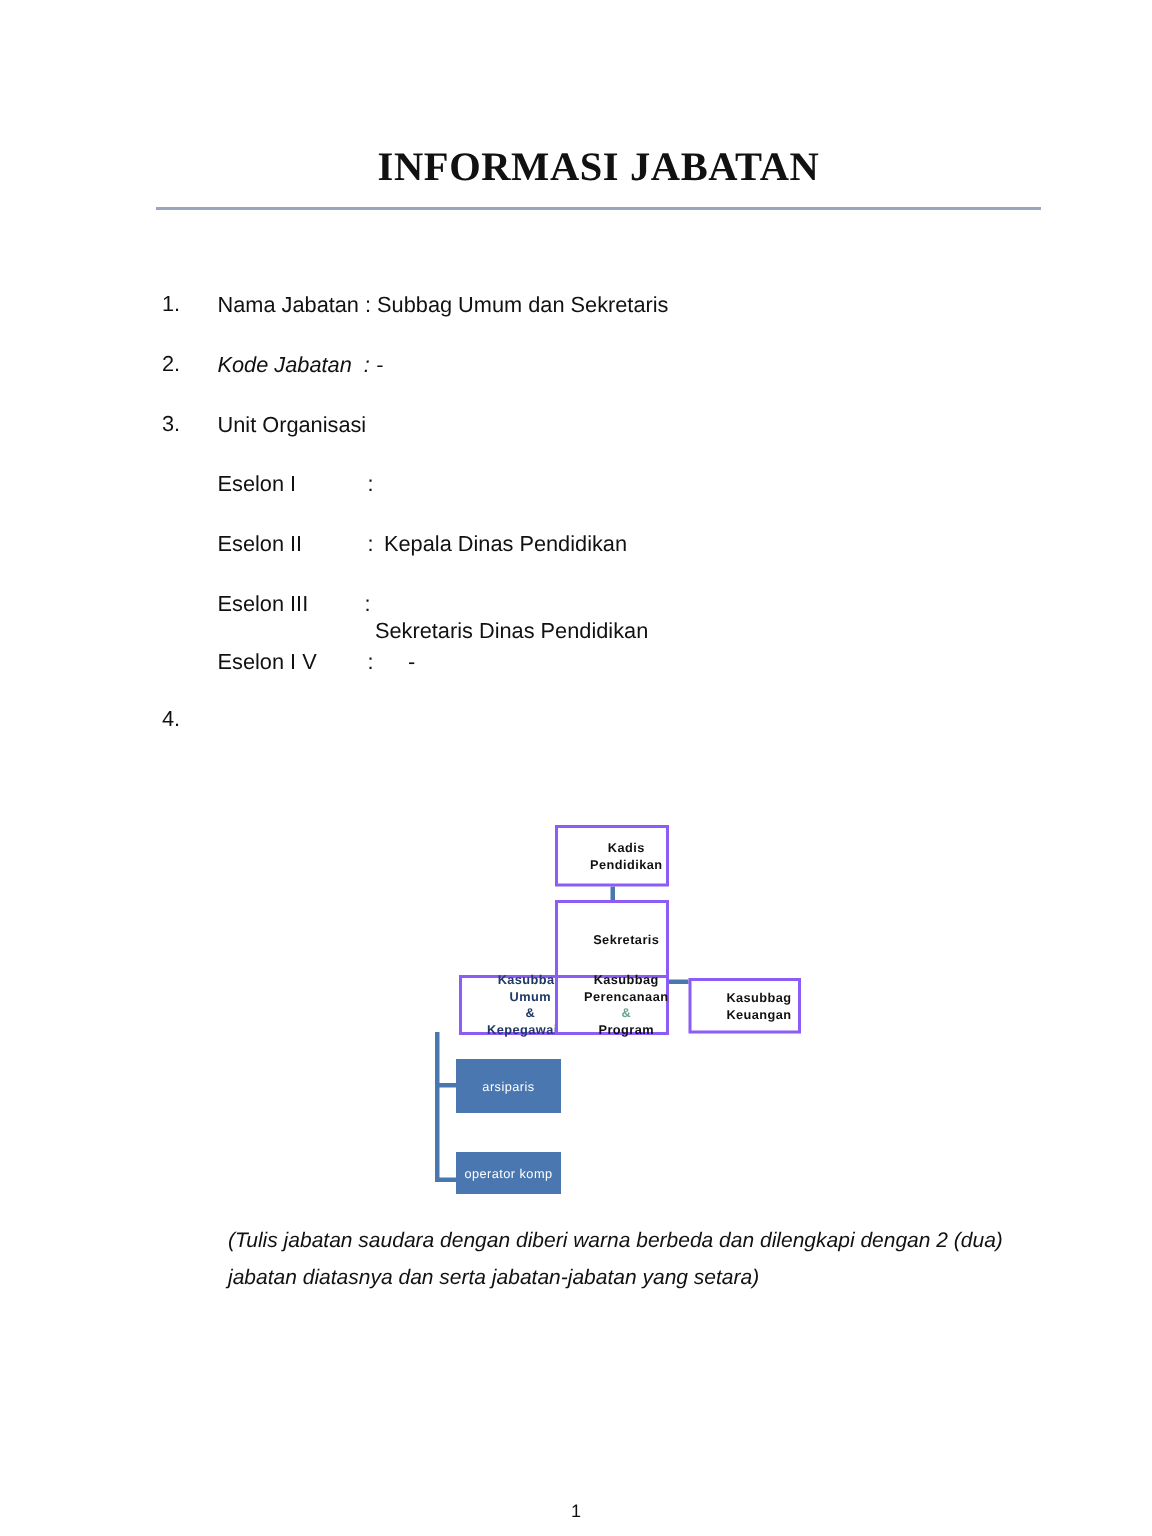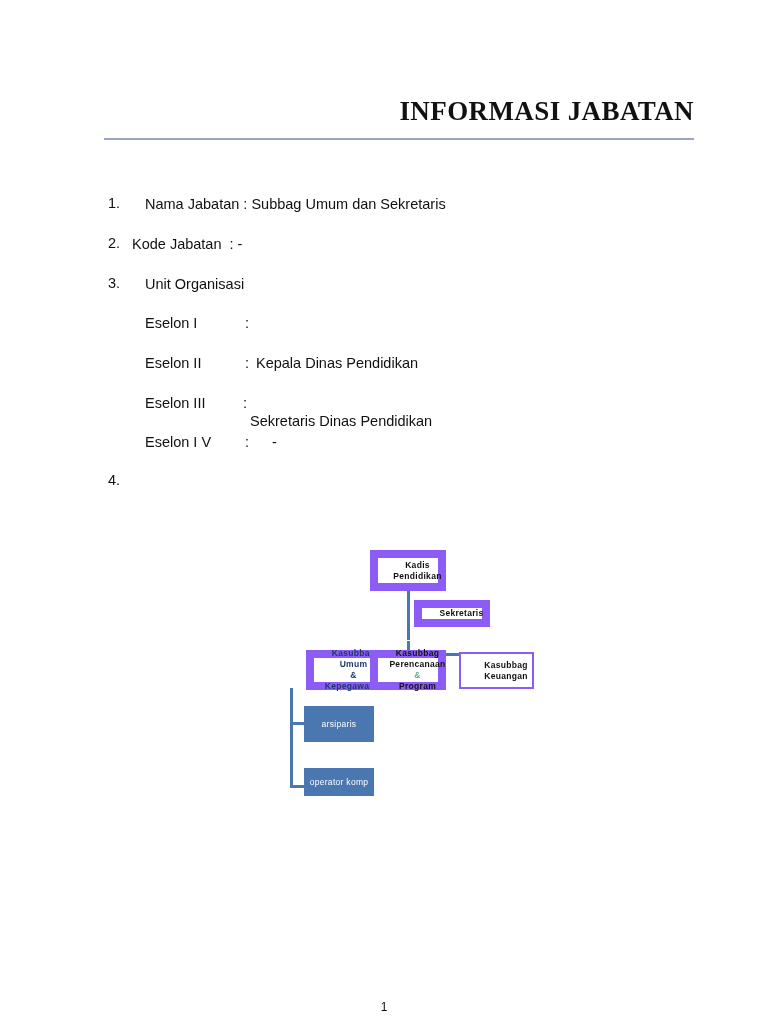--- a/index.html
+++ b/index.html
@@ -22,21 +22,21 @@
     width: 768px;
     height: 1024px;
   }
 
   
   .doc-title {
     position: absolute;
     left: 104px;
     top: 96px;
     width: 590px;
-    text-align: right;
+    text-align: center;
     font-family: "Liberation Serif", "DejaVu Serif", serif;
     font-weight: bold;
     font-size: 27px;
     letter-spacing: 0.4px;
     color: #111111;
   }
   .title-rule {
     position: absolute;
     left: 104px;
     top: 138px;
@@ -64,21 +64,21 @@
     position: absolute;
     left: 270px;
     top: 540px;
     width: 290px;
     height: 260px;
   }
   .node {
     position: absolute;
     box-sizing: border-box;
     background: #ffffff;
-    border: 8px solid #8b5cf6;
+    border: 2px solid #8b5cf6;
     font-size: 8.5px;
     font-weight: bold;
     line-height: 11px;
     text-align: center;
     letter-spacing: 0.3px;
     display: flex;
     align-items: center;
     justify-content: center;
     color: #111;
     z-index: 3;
@@ -139,21 +139,21 @@
 
 <div class="page">
 
   <div class="doc-title">INFORMASI JABATAN</div>
   <div class="title-rule"></div>
 
   <div class="item-num" style="left:108px; top:195px;">1.</div>
   <div class="item" style="left:145px; top:195px;">Nama Jabatan : Subbag Umum dan Sekretaris</div>
 
   <div class="item-num" style="left:108px; top:235px;">2.</div>
-  <div class="item" style="left:132px; top:235px;">Kode Jabatan  : -</div>
+  <div class="item" style="left:145px; top:235px;font-style:italic;">Kode Jabatan  : -</div>
 
   <div class="item-num" style="left:108px; top:275px;">3.</div>
   <div class="item" style="left:145px; top:275px;">Unit Organisasi</div>
 
   <div class="item" style="left:145px; top:314px;">Eselon I</div>
   <div class="item" style="left:245px; top:314px;">:</div>
   <div class="item" style="left:258px; top:314px;"></div>
 
   <div class="item" style="left:145px; top:354px;">Eselon II</div>
   <div class="item" style="left:245px; top:354px;">:</div>
@@ -179,21 +179,21 @@
     <div class="conn" style="left:226px; top:113px; width:3px; height:14px;"></div>
 
     <div class="conn" style="left:20px; top:148px; width:3px; height:100px;"></div>
     <div class="conn" style="left:20px; top:182px; width:15px; height:3px;"></div>
     <div class="conn" style="left:20px; top:245px; width:15px; height:3px;"></div>
 
     <div class="node" style="left:100px; top:10px; width:76px; height:41px;">
       <span class="inner">Kadis Pendidikan</span>
     </div>
 
-    <div class="node" style="left:100px; top:60px; width:76px; height:27px;margin-left:44px;">
+    <div class="node" style="left:100px; top:60px; width:76px; height:52px;">
       <span class="inner">Sekretaris</span>
     </div>
 
     <div class="node blue-text" style="left:12px; top:110px; width:76px; height:40px;">
       <span class="inner">
         <span>Kasubbag Umum</span><br>
         <span>&amp; Kepegawaian</span>
       </span>
     </div>
 
@@ -215,16 +215,20 @@
     <div class="node-filled" style="left:34px; top:166px; width:70px; height:36px;">
       <span>arsiparis</span>
     </div>
 
     <div class="node-filled" style="left:34px; top:228px; width:70px; height:28px;">
       <span>operator komp</span>
     </div>
 
   </div>
 
+  <div class="caption">
+    <span>(Tulis jabatan saudara dengan diberi warna berbeda dan dilengkapi dengan 2</span>
+    <span>(dua) jabatan diatasnya dan serta jabatan-jabatan yang setara)</span>
+  </div>
 
   <div class="page-number">1</div>
 
 </div>
 
 </body></html>

